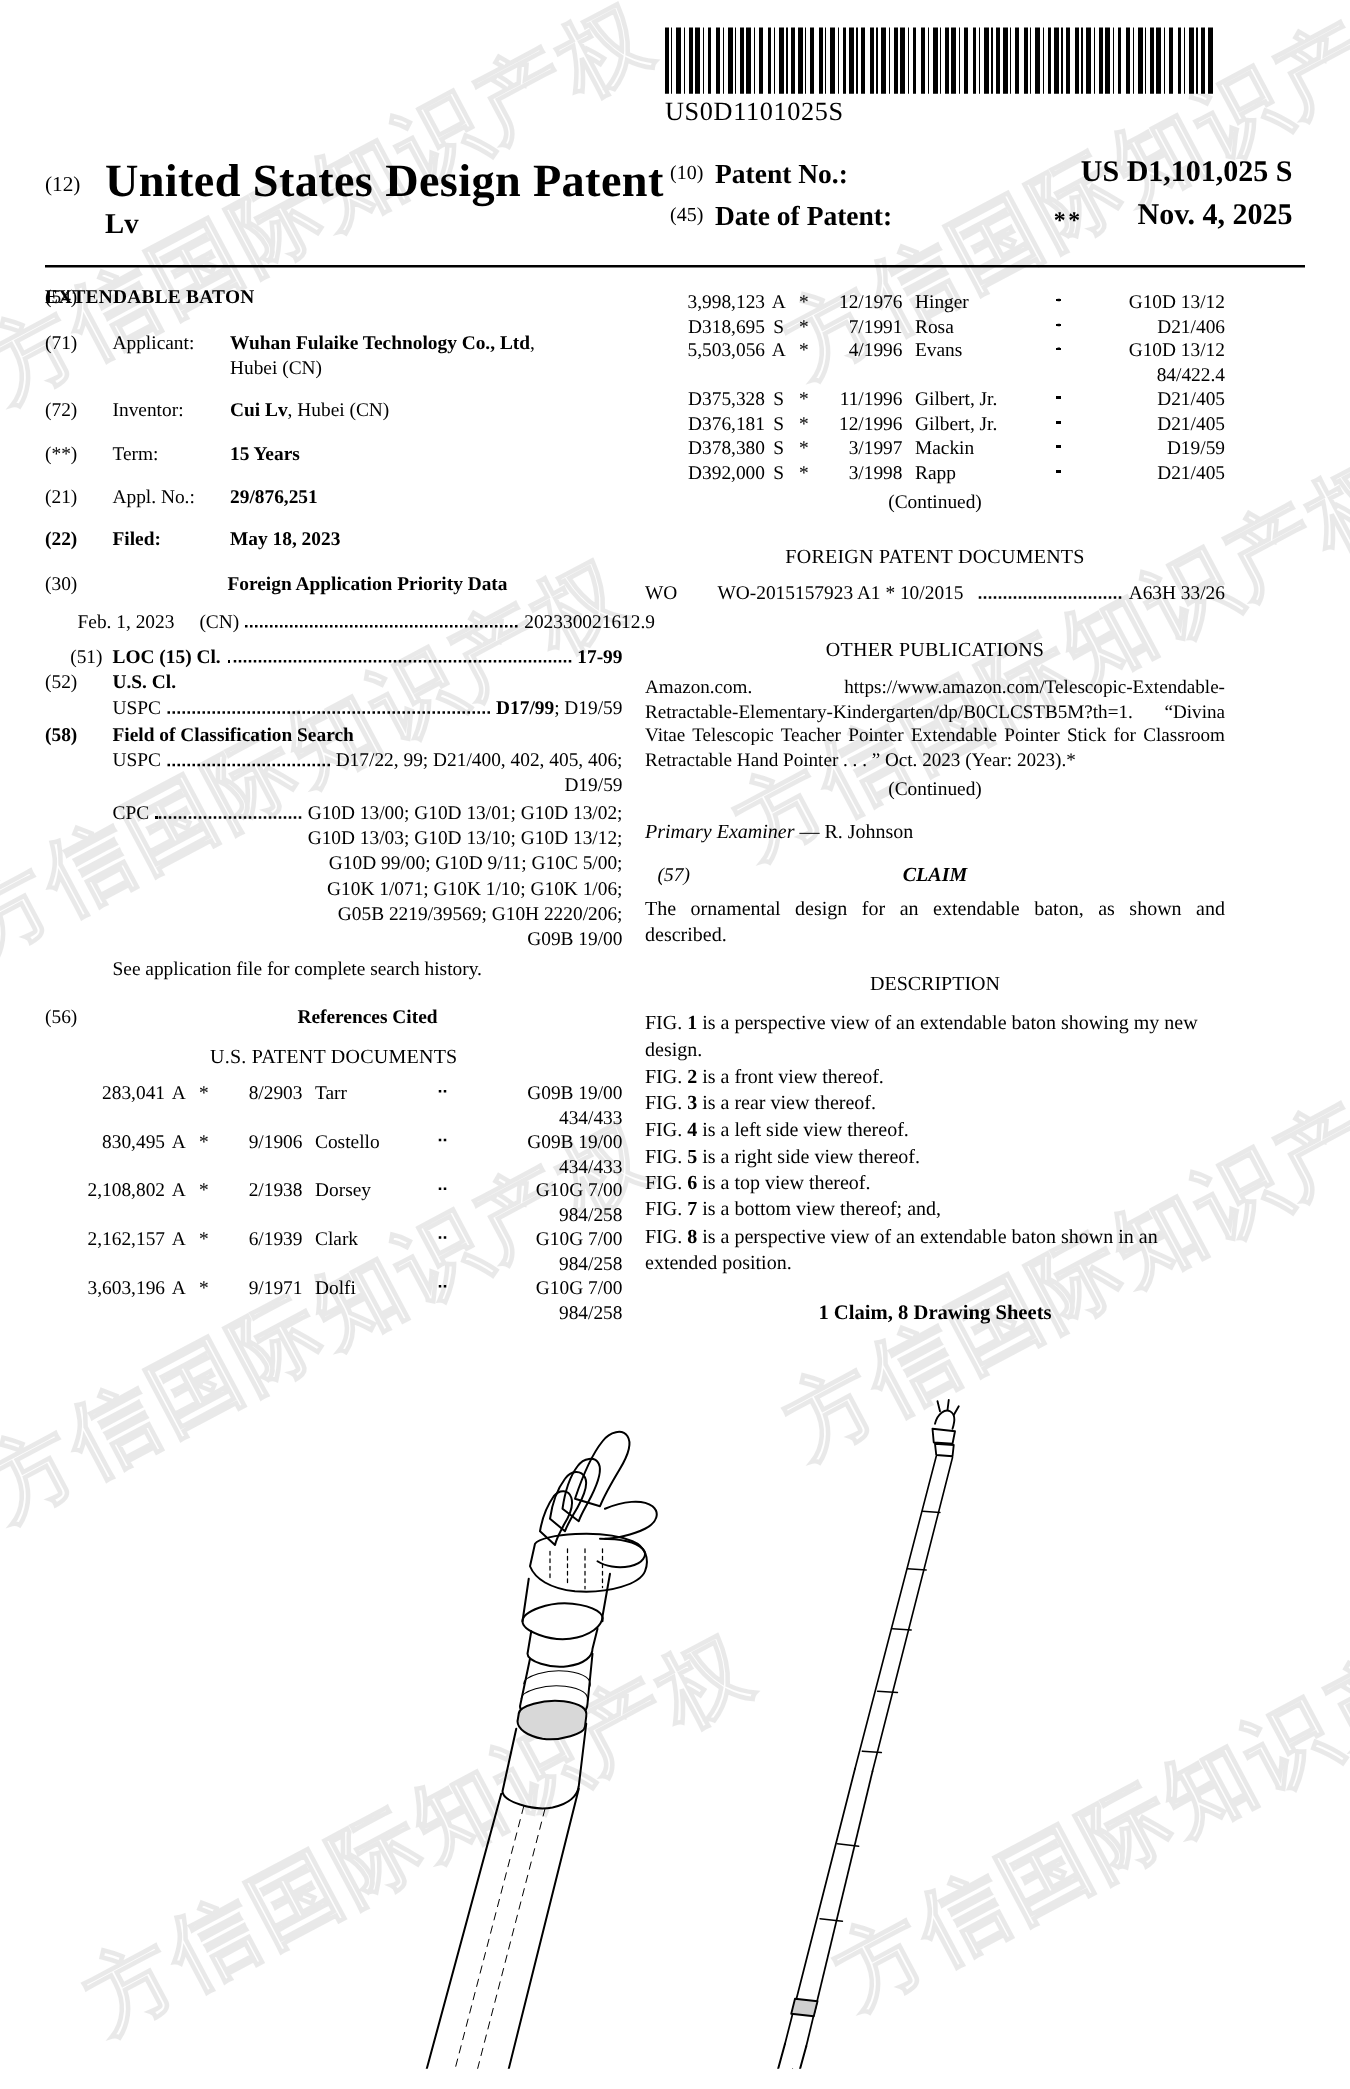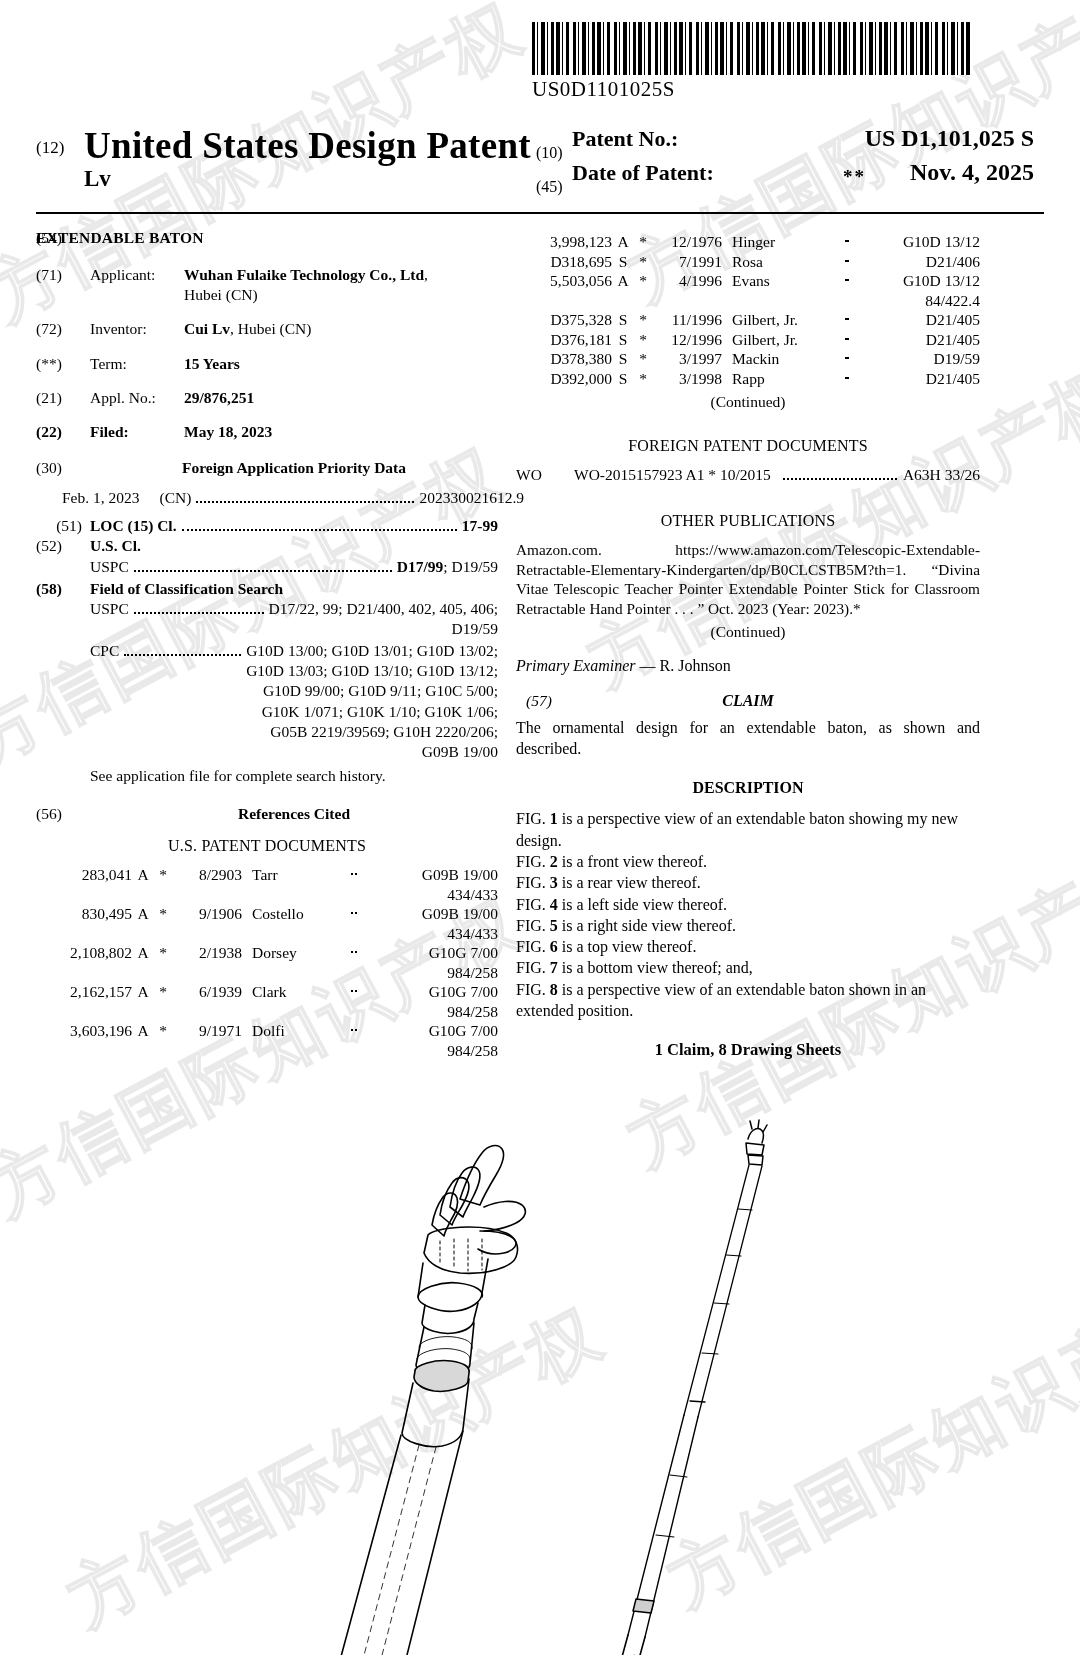--- a/index.html
+++ b/index.html
@@ -97,21 +97,21 @@
     top: 0px;
     width: 508px;
   }
   .mh-row {
     position: relative;
     height: 34px;
   }
   .mh-code {
     position: absolute;
     left: 0;
-    top: 20px;
+    top: 6px;
     font-size: 16px;
   }
   .mh-label {
     position: absolute;
     left: 36px;
     top: 2px;
     font-size: 22px;
     font-weight: 700;
   }
   .mh-value {
@@ -254,21 +254,21 @@
   .claim-head .fcode {
     position: absolute; left: 0; top: 0; font-weight: 400;
   }
   .claim-text {
     font-size: 16px;
     line-height: 1.3;
     text-align: justify;
   }
   .desc-head {
     text-align: center;
-    font-weight: 700;
+    font-weight: 400;
     font-size: 16px;
     margin: 18px 0 10px 0;
   }
   .desc-list { font-size: 16px; line-height: 1.33; }
   .sheets {
     text-align: center;
     font-weight: 700;
     font-size: 16.5px;
     margin-top: 18px;
   }

